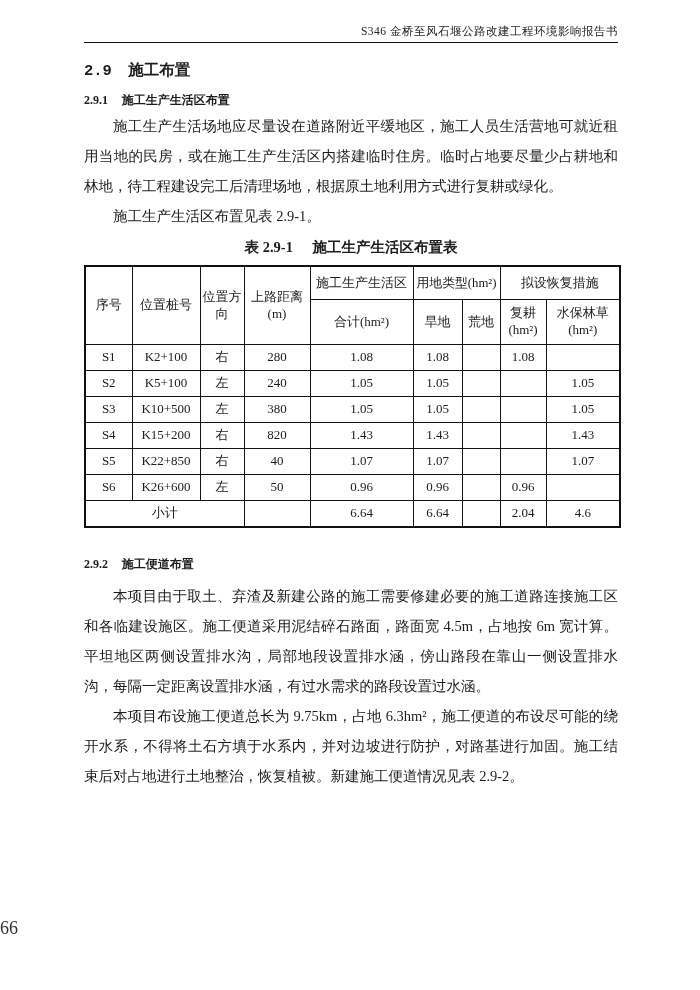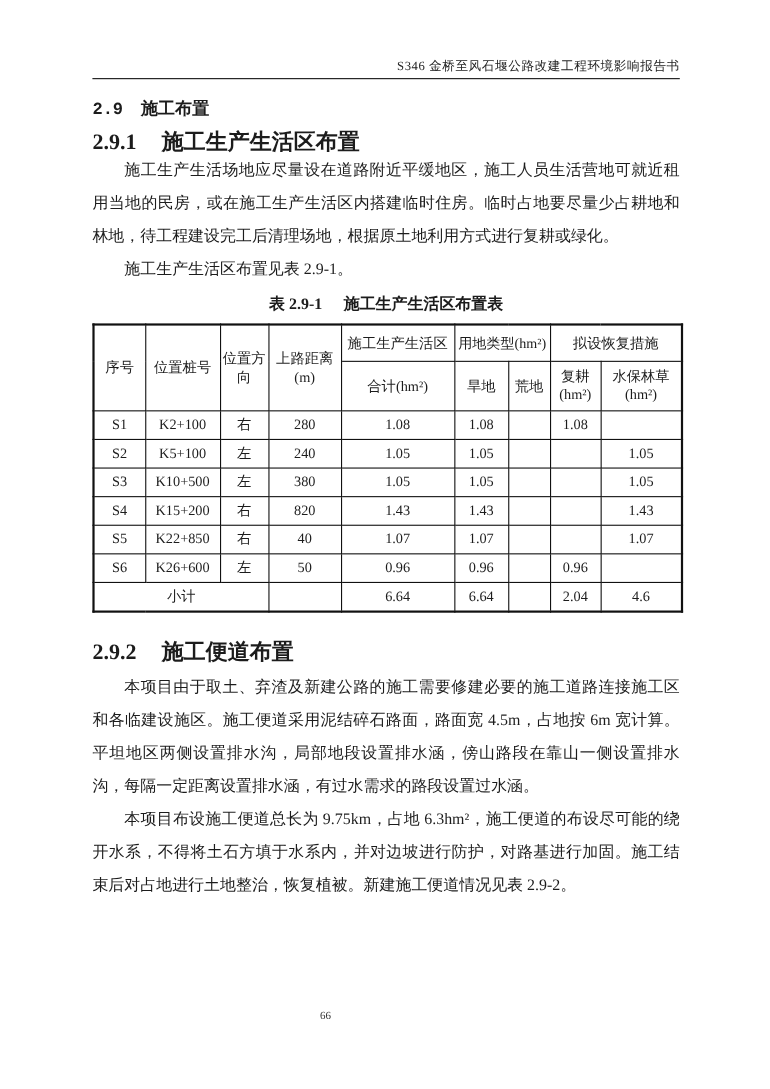--- a/index.html
+++ b/index.html
@@ -14,38 +14,38 @@
     background: #ffffff;
     color: #1c1c1c;
     overflow: hidden;
   }
   .content {
     position: absolute;
     left: 84px; top: 0;
     width: 534px;
   }
   .doc-header {
-    padding-top: 53px;
+    padding-top: 24px;
     padding-bottom: 3px;
     border-bottom: 1.5px solid #111;
     text-align: right;
     font-size: 11.5px;
     letter-spacing: 0.5px;
     color: #222;
   }
   .h-sec {
     margin: 17px 0 0 0;
     font-size: 15.5px;
     font-weight: bold;
     line-height: 22px;
     font-family: Liberation Mono, monospace;
   }
   .h-sub {
     margin: 8px 0 0 0;
-    font-size: 20px;
+    font-size: 12px;
     font-weight: bold;
     line-height: 21px;
   }
   .h-sec .sec-num { margin-right: 0.45em; }
   .h-sub .sec-num { margin-right: 0.9em; }
   .para {
     margin: 0;
     font-size: 14.5px;
     line-height: 30px;
     text-align: justify;
@@ -81,22 +81,22 @@
     overflow: hidden;
   }
   tr.hd1 th { height: 30px; }
   tr.hd2 th { height: 42px; }
   tr.data-row td, tr.subtotal-row td { height: 23px; }
   th.tight { padding: 0; white-space: nowrap; font-size: 12.8px; }
   .page-number {
     position: absolute;
     left: 0; top: 918px;
     width: 592px;
-    text-align: center;
-    font-size: 10px;
+    text-align: left;
+    font-size: 18px;
     color: #333;
   }
 </style>
 </head>
 <body>
 
 <div class="page">
   <div class="content">
 
     <div class="doc-header">

